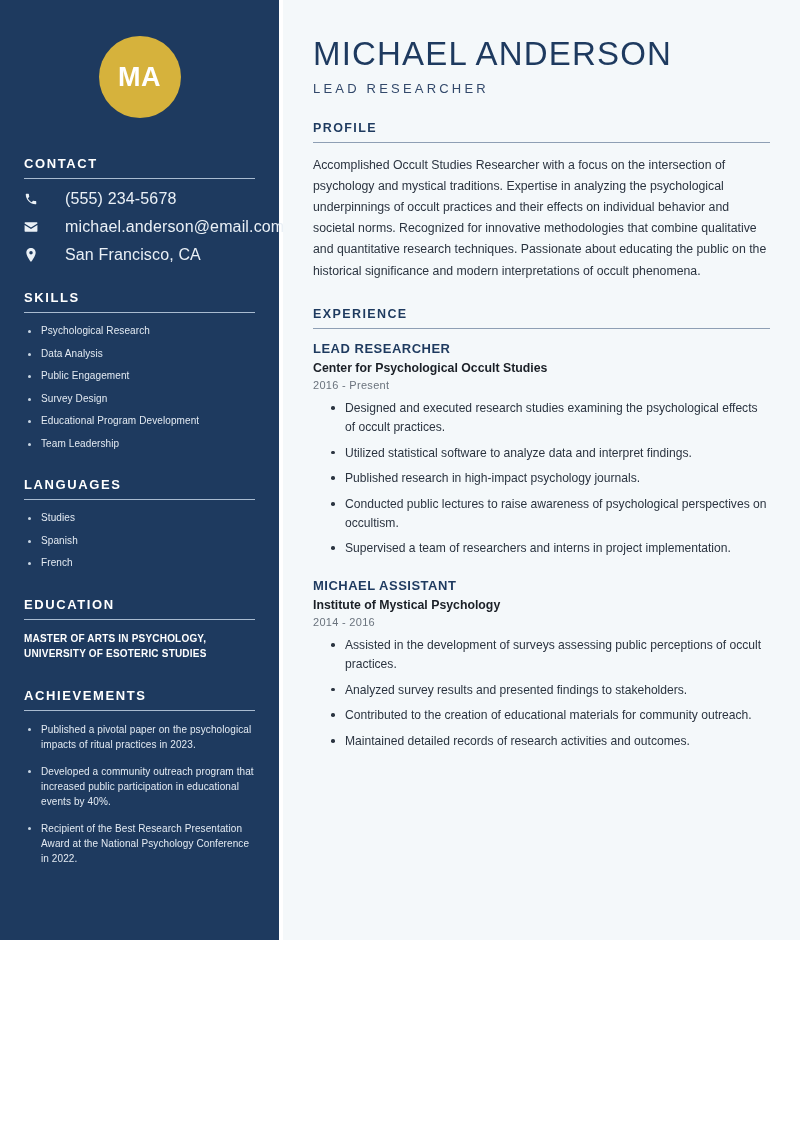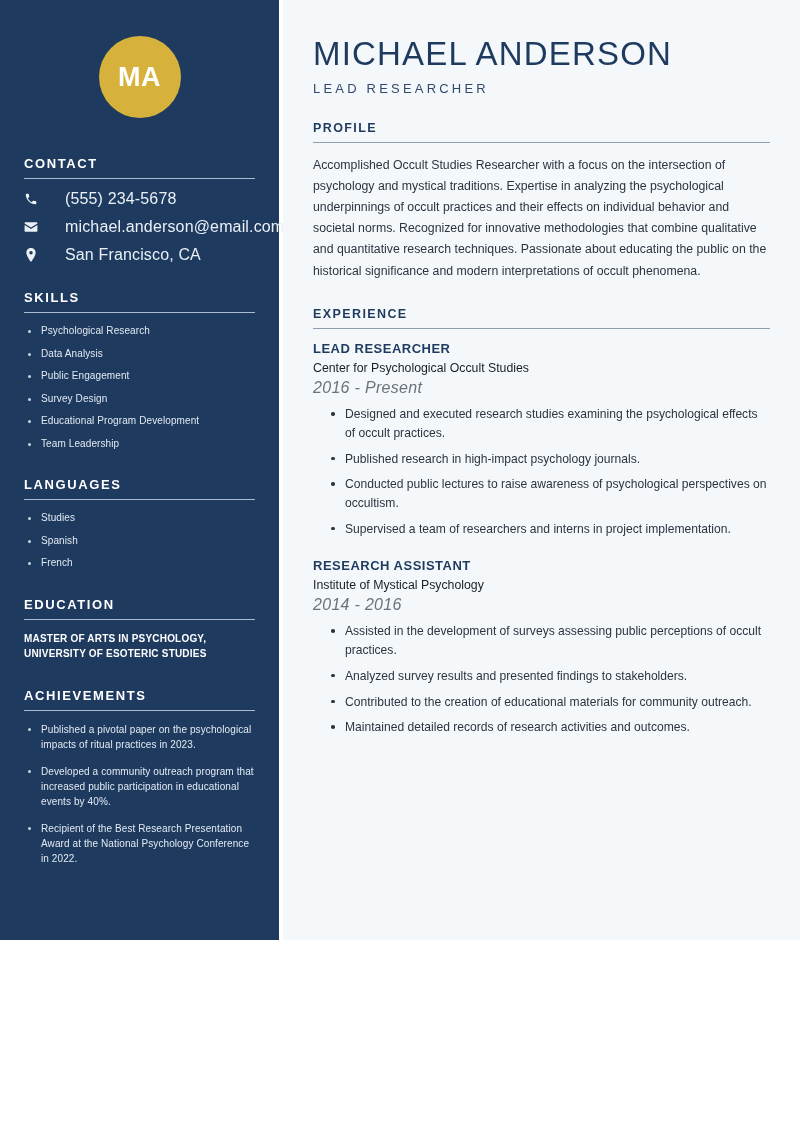--- a/index.html
+++ b/index.html
@@ -138,27 +138,26 @@
   .job { margin-bottom:20px; }
   .job-title {
     font-size:13px;
     font-weight:bold;
     color:#1E3A5F;
     letter-spacing:0.5px;
     margin-bottom:5px;
   }
   .job-company {
     font-size:12.3px;
-    font-weight:normal;
+    font-weight:bold;
     color:#1A1F26;
     margin-bottom:4px;
   }
   .job-dates {
-    font-size:16px;
-    font-style:italic;
+    font-size:11px;
     color:#6A737D;
     margin-bottom:8px;
     letter-spacing:0.3px;
   }
   ul.job-list { list-style:none; padding-left:16px; }
   ul.job-list li {
     position:relative;
     padding-left:16px;
     margin-bottom:7px;
     font-size:12.1px;
@@ -274,28 +273,29 @@
     <section class="main-section">
       <div class="main-heading">EXPERIENCE</div>
       <div class="main-rule"></div>
 
       <div class="job">
         <div class="job-title">LEAD RESEARCHER</div>
         <div class="job-company">Center for Psychological Occult Studies</div>
         <div class="job-dates">2016 - Present</div>
         <ul class="job-list">
           <li>Designed and executed research studies examining the psychological effects of occult practices.</li>
+          <li>Utilized statistical software to analyze data and interpret findings.</li>
           <li>Published research in high-impact psychology journals.</li>
           <li>Conducted public lectures to raise awareness of psychological perspectives on occultism.</li>
           <li>Supervised a team of researchers and interns in project implementation.</li>
         </ul>
       </div>
 
       <div class="job">
-        <div class="job-title">RESEARCH ASSISTANT</div>
+        <div class="job-title">MICHAEL ASSISTANT</div>
         <div class="job-company">Institute of Mystical Psychology</div>
         <div class="job-dates">2014 - 2016</div>
         <ul class="job-list">
           <li>Assisted in the development of surveys assessing public perceptions of occult practices.</li>
           <li>Analyzed survey results and presented findings to stakeholders.</li>
           <li>Contributed to the creation of educational materials for community outreach.</li>
           <li>Maintained detailed records of research activities and outcomes.</li>
         </ul>
       </div>
 

